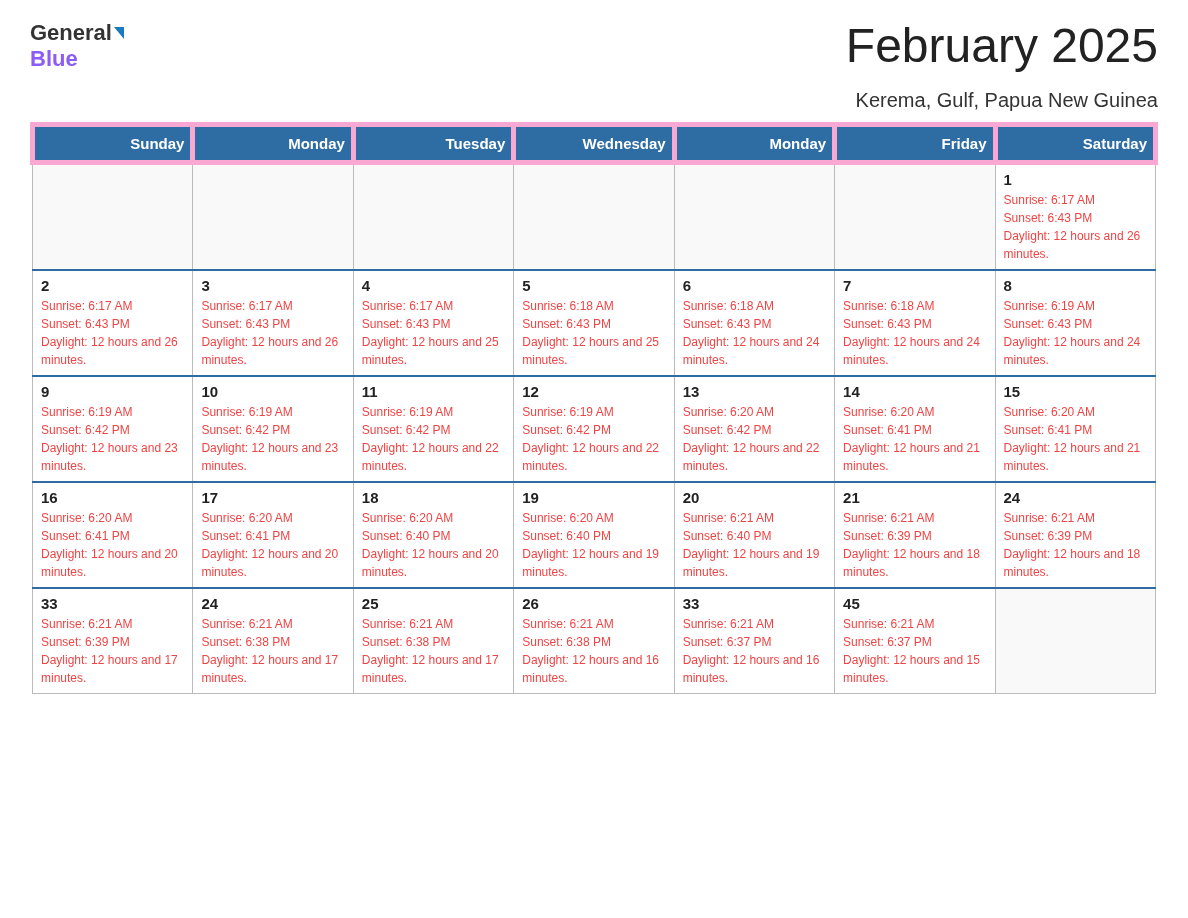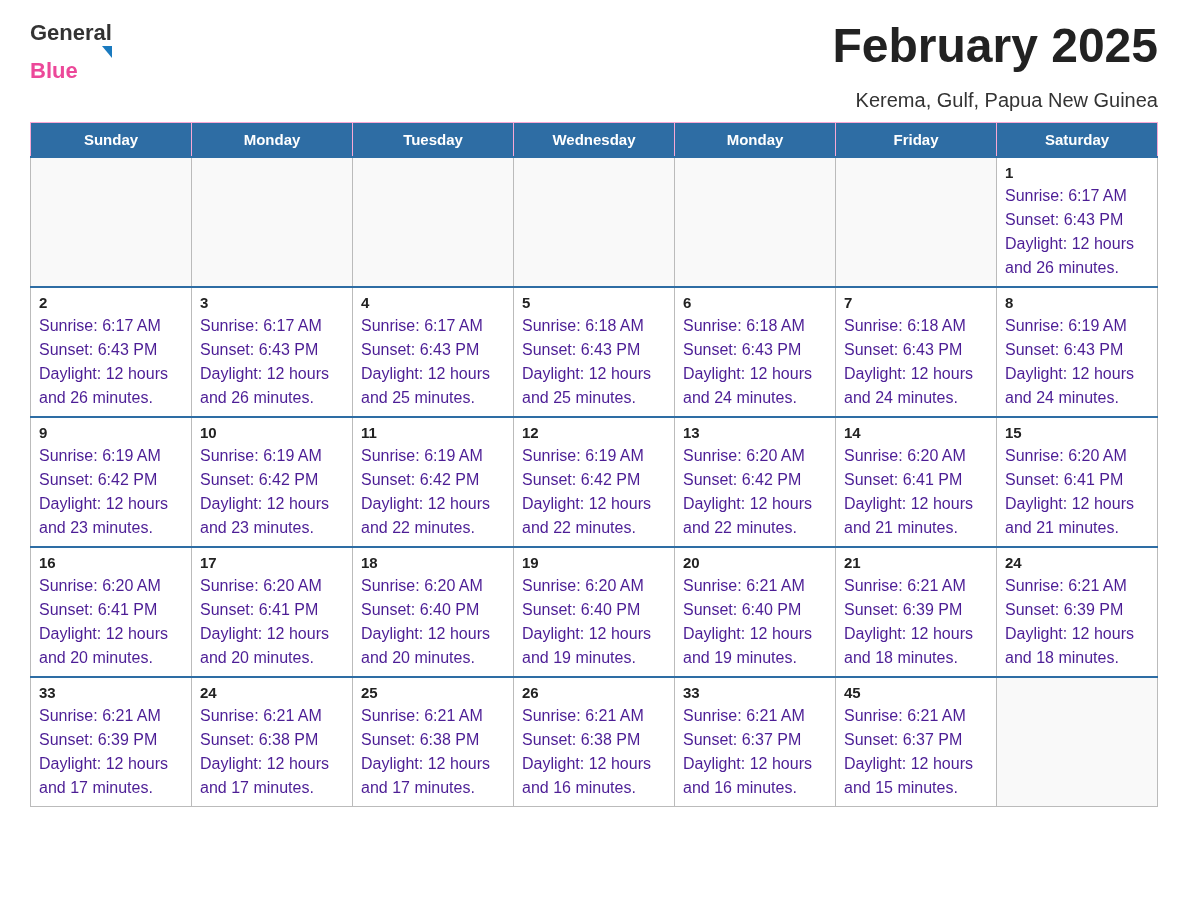--- a/index.html
+++ b/index.html
@@ -23,83 +23,82 @@
       align-items: flex-start;
     }
     .logo-general {
       font-size: 22px;
       font-weight: bold;
       color: #333;
     }
     .logo-blue {
       font-size: 22px;
       font-weight: bold;
-      color: #ec4899;
+      color: #8b5cf6;
     }
     .logo-arrow {
       display: inline-block;
       width: 0;
       height: 0;
       border-left: 10px solid transparent;
       border-top: 12px solid #1a7abf;
       margin-left: 2px;
       vertical-align: middle;
     }
     .logo-line {
       display: flex;
-      align-items: flex-end;
-      flex-direction: column;
+      align-items: center;
     }
     .title-section {
       text-align: right;
     }
     .main-title {
       font-size: 48px;
-      font-weight: bold;
+      font-weight: normal;
       color: #222;
       line-height: 1.1;
     }
     .subtitle {
       font-size: 20px;
       color: #333;
       margin-top: 16px;
     }
     .calendar {
       width: 100%;
       border-collapse: collapse;
       margin-top: 10px;
     }
     .calendar thead tr th {
       background-color: #2e6da4;
       color: #fff;
       font-size: 15px;
       font-weight: bold;
       padding: 8px 6px;
-      text-align: center;
-      border: 1px solid #f9a8d4;
+      text-align: right;
+      border: 5px solid #f9a8d4;
     }
     .calendar tbody tr td {
       vertical-align: top;
       border: 1px solid #bbb;
       padding: 6px 8px;
       width: calc(100% / 7);
       min-height: 110px;
       font-size: 12.5px;
       color: #333;
     }
     .calendar tbody tr td .day-number {
       font-size: 15px;
       font-weight: bold;
       color: #222;
       display: block;
       margin-bottom: 3px;
     }
     .calendar tbody tr td .day-info {
-      font-size: 16px;
-      color: #4c1d95;
+      font-size: 12px;
+      color: #ef4444;
       line-height: 1.5;
     }
     .calendar tbody tr td.empty {
       background: #f9f9f9;
     }
     .calendar tbody tr {
       border-top: 2px solid #2e6da4;
     }
   </style>
 </head>

